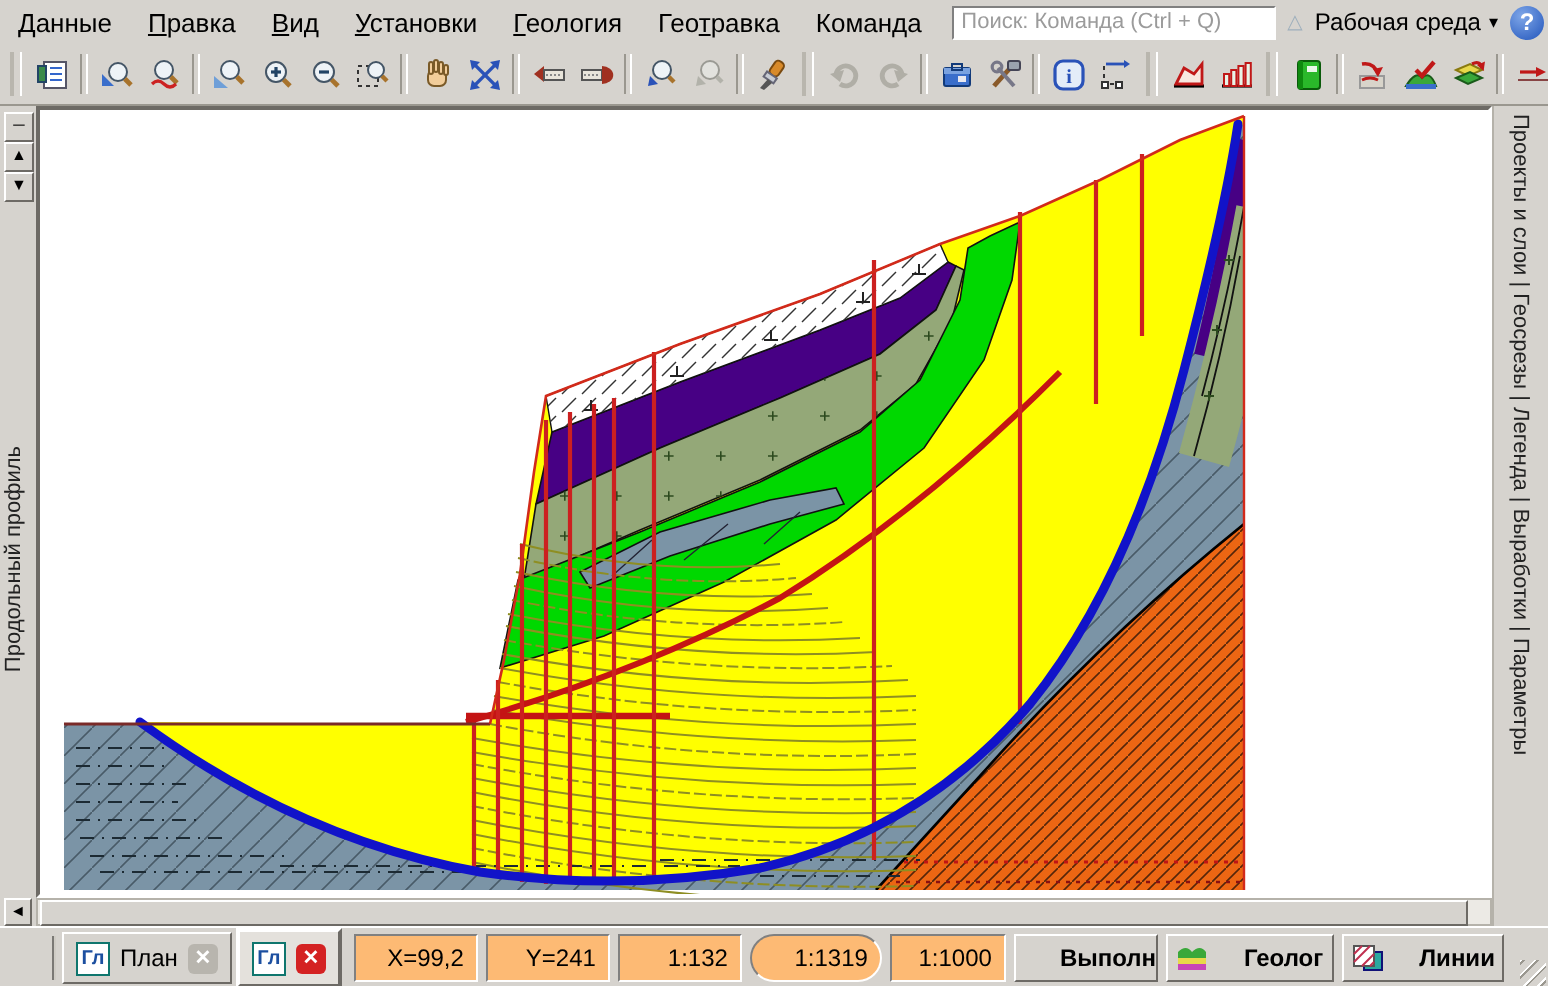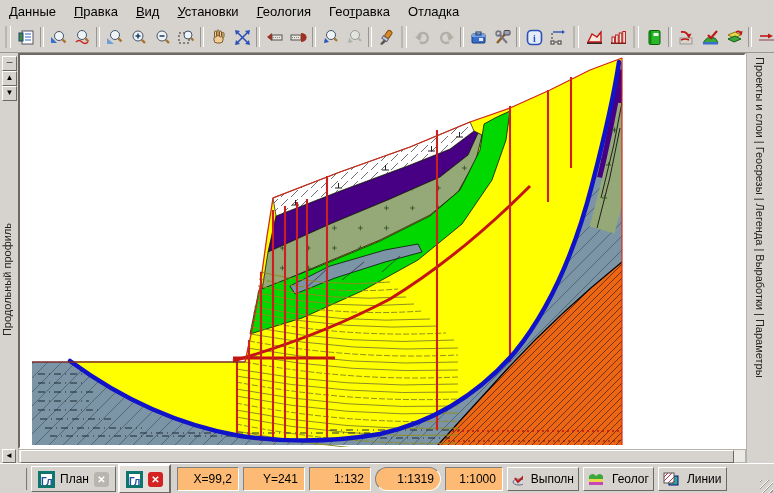--- a/index.html
+++ b/index.html
@@ -42,45 +42,52 @@
           border:1px solid;border-color:#fff #6d6a65 #6d6a65 #fff;}
   .scroll-arrow{position:absolute;width:14px;height:14px;background:#d6d3ce;border:1px solid;
                 border-color:#fff #6d6a65 #6d6a65 #fff;font-size:8px;line-height:12px;text-align:center;box-sizing:border-box;}
   
   .statusbar{position:absolute;left:0;top:463px;width:774px;height:30px;background:#d6d3ce;
              border-top:1px solid #fff;display:flex;align-items:center;font-size:12px;}
   .sb-grip{width:26px;height:22px;border-right:2px groove #cfccc5;margin-right:3px;}
   .doc-tab{height:24px;display:flex;align-items:center;gap:5px;padding:0 6px;background:#d6d3ce;
            border:1px solid;border-color:#fff #6d6a65 #6d6a65 #fff;margin-right:2px;}
   .doc-tab.active{background:#e4e1dc;border-width:2px;height:26px;}
-  .gl-ic{width:17px;height:17px;background:#fff;border:3px solid #0f766e;color:#1c4fa0;font-weight:bold;
+  .gl-ic{width:17px;height:17px;background:#fff;border:1px solid #0f766e;color:#1c4fa0;font-weight:bold;
          font-size:10px;text-align:center;line-height:16px;box-sizing:border-box;}
   .tab-x{width:15px;height:15px;border-radius:3px;background:#b8b5ae;color:#fff;font-weight:bold;
          font-size:10px;line-height:15px;text-align:center;}
   .tab-x.red{background:#d42222;}
   .sb-field{height:22px;line-height:22px;padding:0 6px;background:#fdba74;border:1px solid;
             border-color:#808080 #fff #fff #808080;margin-left:4px;text-align:right;white-space:nowrap;overflow:hidden;}
-  .sb-btn{height:22px;display:flex;align-items:center;gap:8px;padding:0 4px;background:#d6d3ce;
-          border:1px solid;border-color:#fff #6d6a65 #6d6a65 #fff;margin-left:4px;white-space:nowrap;overflow:hidden;}
+  .sb-btn{height:22px;display:flex;align-items:center;gap:18px;padding:0 4px;background:#d6d3ce;
+          border:1px solid;border-color:#fff #6d6a65 #6d6a65 #fff;margin-left:4px;white-space:nowrap;overflow:hidden;font-weight:bold;}
   .corner-grip{position:absolute;right:1px;bottom:1px;width:13px;height:13px;
      background:repeating-linear-gradient(135deg,#fff 0 1px,#9a978f 1px 2px,transparent 2px 5px);}
 </style>
 </head>
 <body>
 
 <div class="screen">
 
   <div class="menubar">
     <span class="menu-item"><span></span><span class="key">Д</span><span>анные</span></span>
     <span class="menu-item"><span></span><span class="key">П</span><span>равка</span></span>
     <span class="menu-item"><span></span><span class="key">В</span><span>ид</span></span>
     <span class="menu-item"><span></span><span class="key">У</span><span>становки</span></span>
     <span class="menu-item"><span></span><span class="key">Г</span><span>еология</span></span>
     <span class="menu-item"><span>Гео</span><span class="key">т</span><span>равка</span></span>
-    <span class="menu-item"><span>Отладка</span></span>
+    <span class="menu-item"><span>Команда</span></span>
+    <div class="topbar-right">
+      <input class="search-box" placeholder="Поиск: Команда (Ctrl + Q)" style="">
+      <span class="tri">△</span>
+      <span class="ws-label">Рабочая среда</span>
+      <span class="dd-arrow">▾</span>
+      <span class="help-ic">?</span>
+    </div>
   </div>
 
   <div class="toolbar">
     <div class="grip"></div>
     <div class="tbtn">
         <svg width="17" height="17">
           <rect x="4" y="2" width="11" height="13" fill="#fff" stroke="#556"></rect>
           <rect x="1" y="4" width="4" height="8" fill="#3a8a4a" stroke="#246"></rect>
           <line x1="7" y1="5" x2="13" y2="5" stroke="#36c"></line>
           <line x1="7" y1="8" x2="13" y2="8" stroke="#36c"></line>

